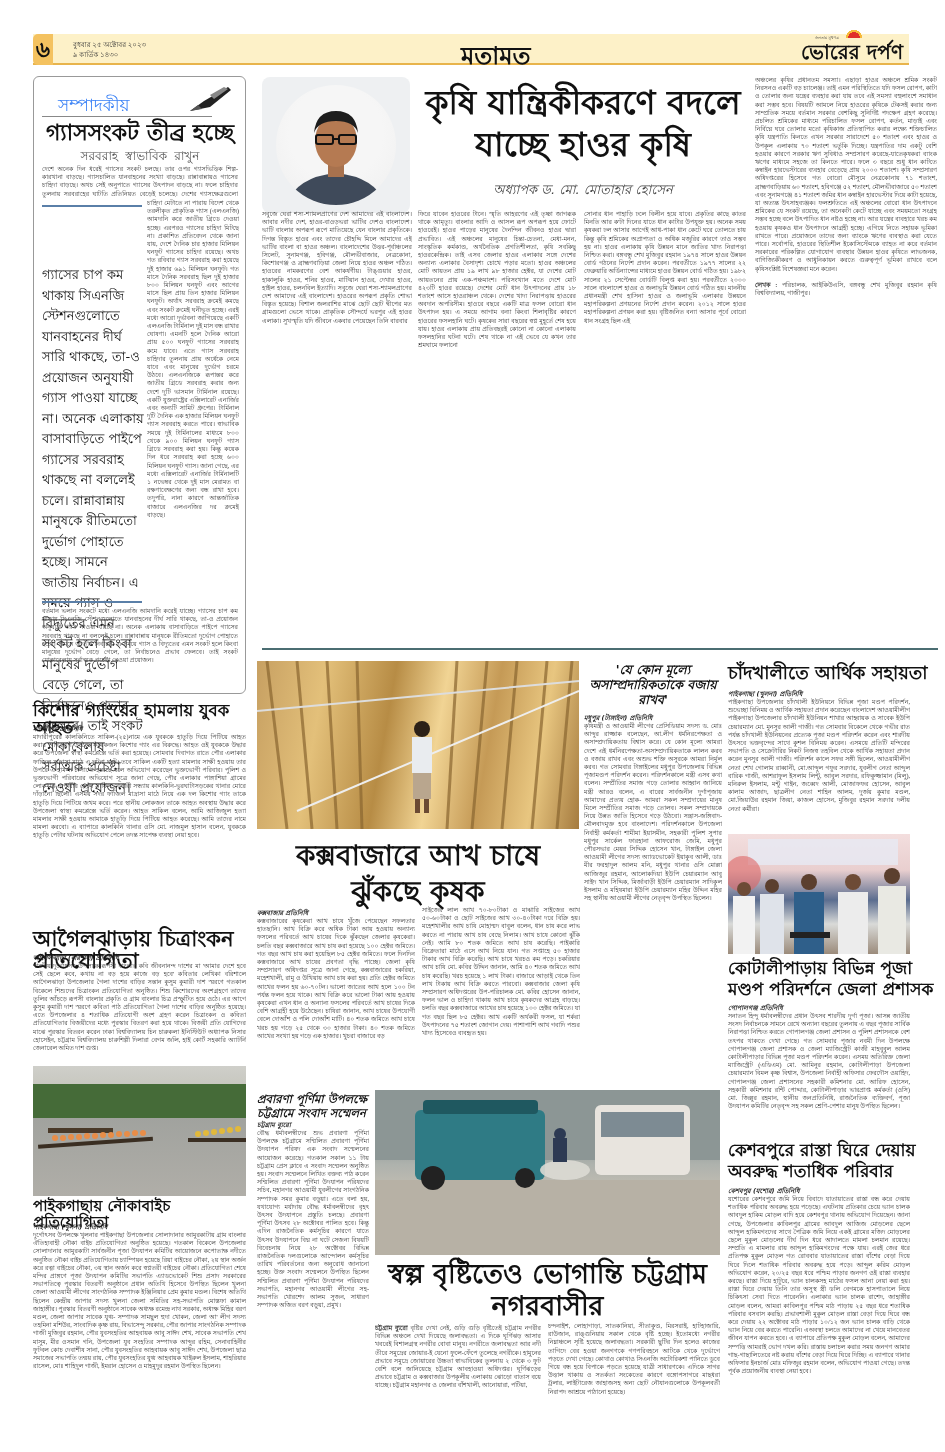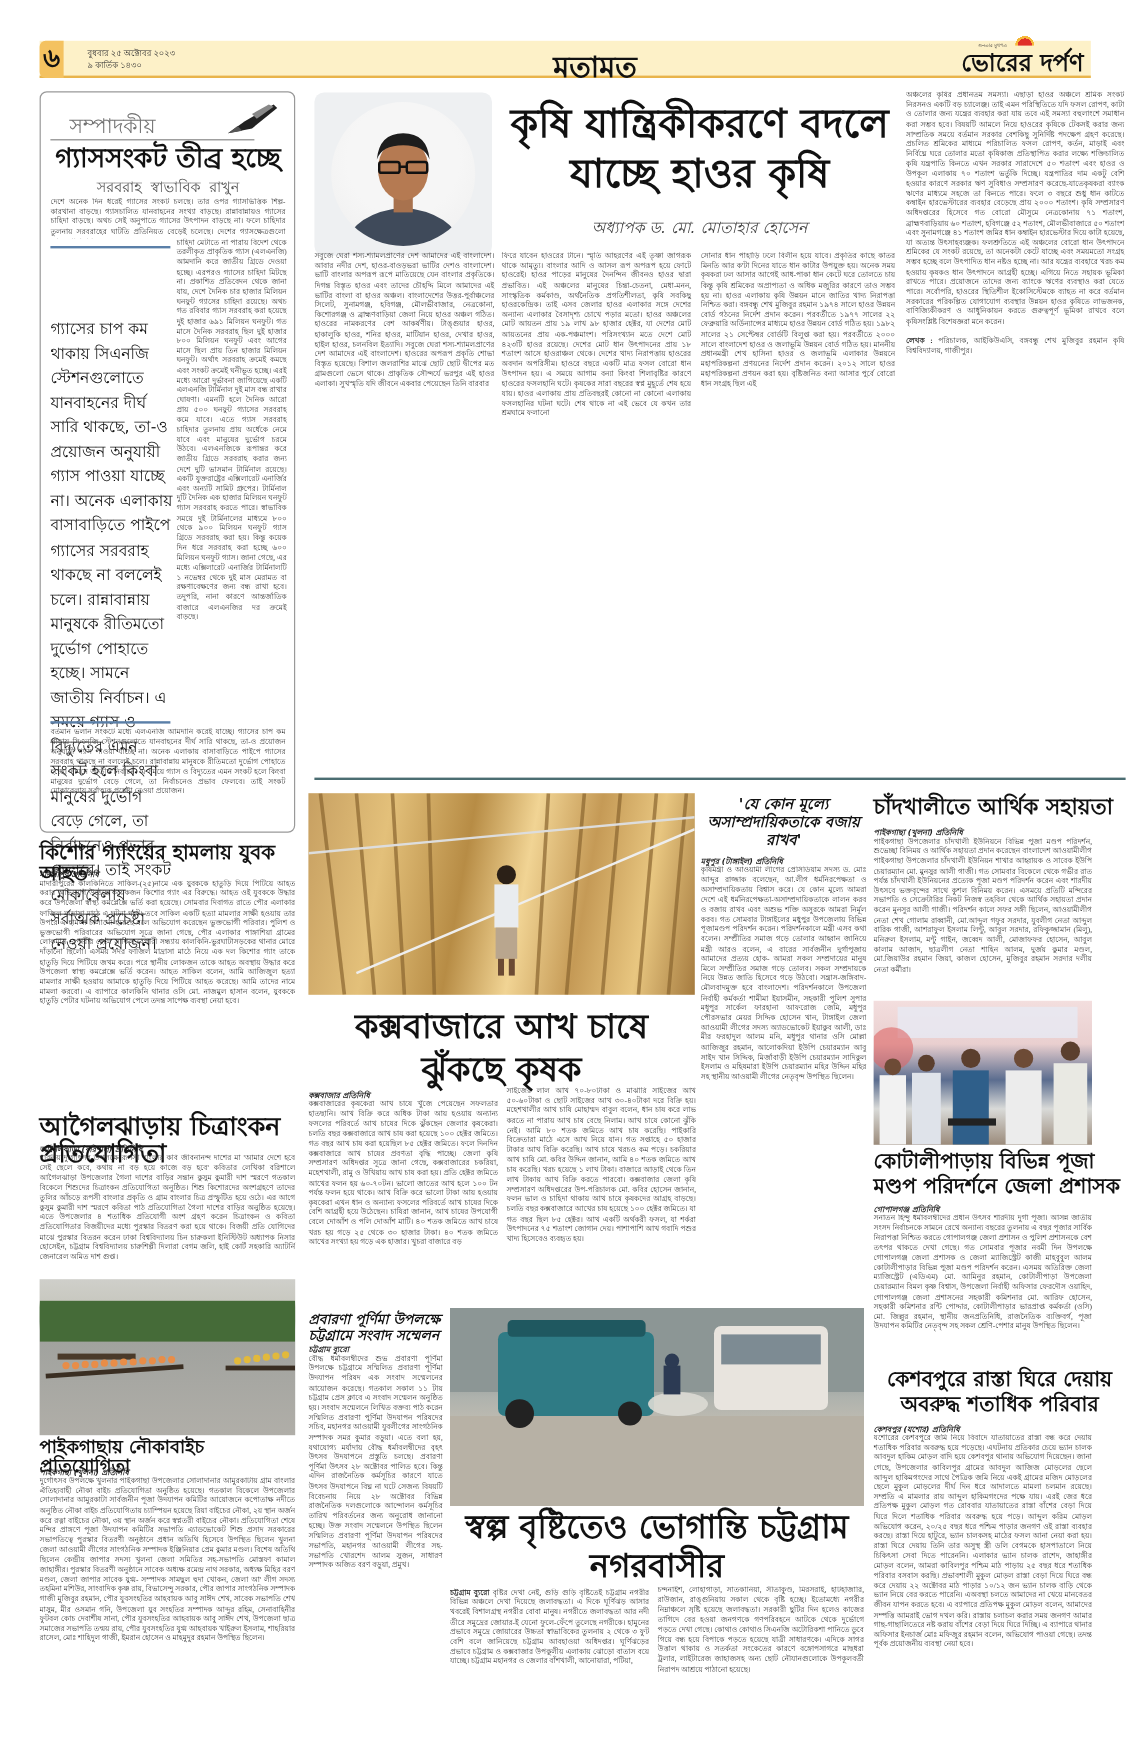--- a/index.html
+++ b/index.html
@@ -15,21 +15,21 @@
   #header { left: 33px; top: 34px; width: 876px; height: 31px; background: #fdf1c8; border-bottom: 2px solid #e8b44c; }
   #page-num { left: 0; top: 0; width: 20px; height: 31px; background: #f4c260; font-size: 22px; font-weight: bold; text-align: center; line-height: 31px; color: #111; border-radius: 5px 0 0 5px; }
   #date-block { left: 40px; top: 6px; font-size: 7px; line-height: 10px; color: #333; font-family: Liberation Serif, serif; }
   #section-title { left: 390px; top: 3px; font-size: 24px; color: #111; font-family: "DejaVu Sans", sans-serif; font-weight: bold; margin-left: 38px; }
   #masthead { right: 6px; top: 3px; font-size: 20px; font-weight: bold; color: #111; font-family: "DejaVu Sans", sans-serif; }
   #masthead-tag { right: 70px; top: 1px; font-size: 4px; color: #333; }
   #sun { right: 47px; top: -6px; width: 16px; height: 10px; background: radial-gradient(circle at 50% 100%, #e0302a 0 6px, #f6b93a 6px 8px, transparent 8px); }
 
   
   #editorial { left: 33px; top: 76px; width: 213px; height: 618px; border: 1px solid #999; border-radius: 6px; background: #fff; }
-  #ed-label { left: 24px; top: 15px; font-size: 17px; color: #737373; font-family: "DejaVu Sans", sans-serif; }
+  #ed-label { left: 24px; top: 15px; font-size: 17px; color: #3b82f6; font-family: "DejaVu Sans", sans-serif; }
   #ed-label-line { left: 8px; top: 39px; width: 170px; height: 1px; background: #888; }
   #pen-icon { left: 150px; top: 6px; width: 50px; height: 32px; }
   #ed-headline { left: 8px; top: 44px; width: 196px; font-size: 22px; text-align: center; }
   #ed-sub { left: 8px; top: 70px; width: 196px; font-size: 12px; text-align: center; color: #555; font-family: Liberation Mono, monospace; }
   #ed-body1 { left: 8px; top: 88px; width: 196px; height: 34px; }
   #ed-rule { left: 8px; top: 128px; width: 100px; height: 2px; background: #5a7fa8; }
   #ed-pull { left: 8px; top: 140px; width: 102px; font-size: 13px; line-height: 20.5px; color: #111; font-family: "DejaVu Sans", sans-serif; margin-top: 48px; }
   #ed-body2 { left: 113px; top: 122px; width: 92px; height: 400px; }
   #ed-rule2 { left: 8px; top: 524px; width: 100px; height: 2px; background: #5a7fa8; }
   #ed-body3 { left: 8px; top: 530px; width: 196px; height: 84px; }
@@ -60,21 +60,21 @@
   
   #chand-headline { left: 728px; top: 664px; width: 210px; font-size: 18px; }
   #chand-byline { left: 728px; top: 689px; }
   #chand-body { left: 728px; top: 698px; width: 182px; height: 122px; }
   #puja-photo { left: 728px; top: 834px; width: 182px; height: 120px; background: linear-gradient(180deg, #f3dede 0%, #e9cfcf 30%, #5b6d8f 55%, #d9dad8 75%, #9b8b7b 100%); }
   #kotali-headline { left: 728px; top: 958px; width: 210px; font-size: 17px; text-align: left; line-height: 21px; }
   #kotali-byline { left: 728px; top: 1003px; }
   #kotali-body { left: 728px; top: 1012px; width: 182px; height: 118px; }
 
   
-  #kesh-headline { left: 728px; top: 1140px; width: 210px; font-size: 17px; text-align: center; line-height: 21px; }
+  #kesh-headline { left: 728px; top: 1140px; width: 210px; font-size: 17px; line-height: 21px; }
   #kesh-byline { left: 728px; top: 1186px; }
   #kesh-body { left: 728px; top: 1195px; width: 182px; height: 250px; }
 
   
   #prob-headline { left: 257px; top: 1092px; width: 112px; font-size: 11.5px; line-height: 14px; font-style: italic; }
   #prob-byline { left: 257px; top: 1120px; }
   #prob-body { left: 257px; top: 1129px; width: 112px; height: 316px; }
 
   
   #flood-photo { left: 375px; top: 1090px; width: 345px; height: 165px; background: linear-gradient(180deg, #9aa3a5 0%, #7f8c8c 25%, #aeb2ad 45%, #c2bdb2 60%, #b8b1a3 100%); }

